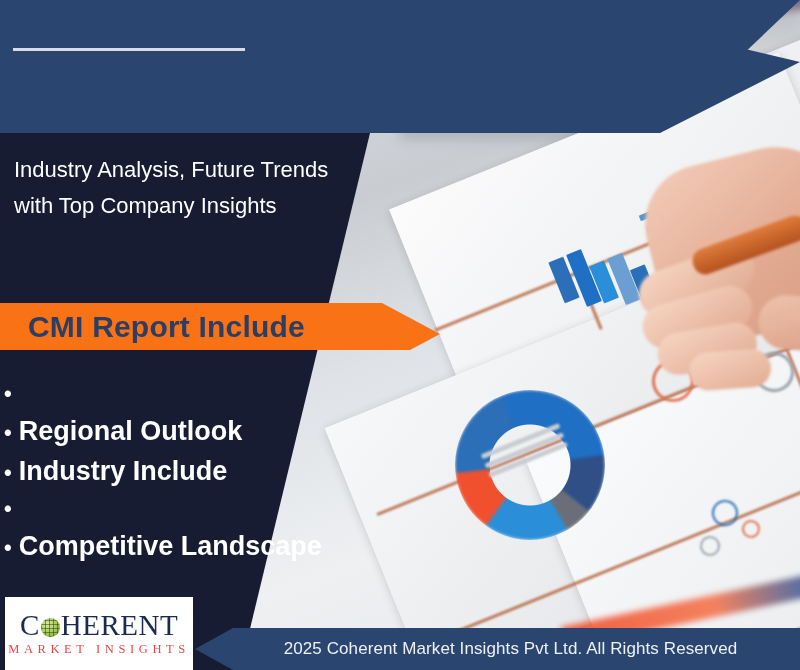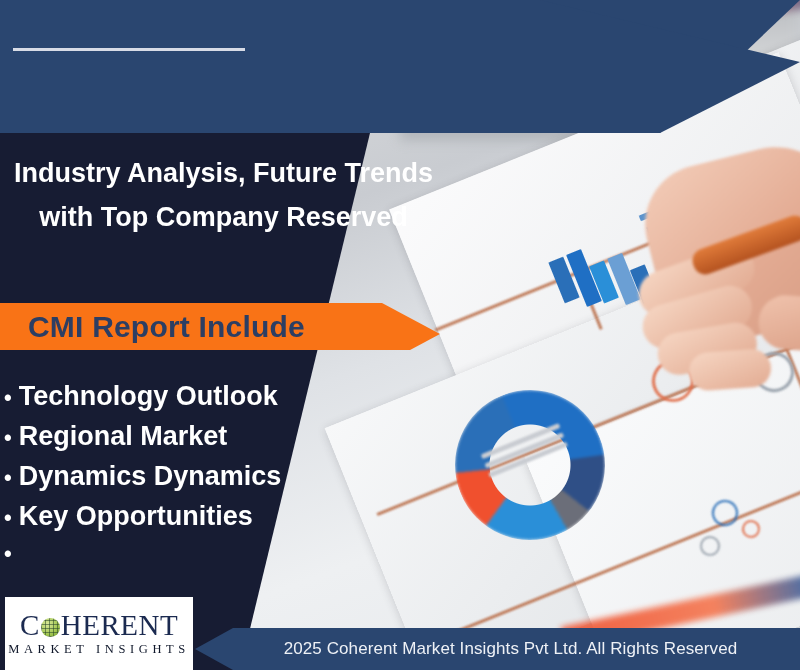--- a/index.html
+++ b/index.html
@@ -110,22 +110,22 @@
     font-variant:small-caps;font-size:27px;letter-spacing:.6px;line-height:1;
   }
   .latest-rule{position:absolute;left:13px;top:48px;width:232px;height:3px;background:#d8dce6;}
 
   .title{
     position:absolute;left:16px;top:68px;color:#ffffff;font-weight:bold;
     font-size:40px;letter-spacing:-.3px;line-height:1;white-space:nowrap;
   }
 
   .subtitle{
-    position:absolute;left:14px;top:152px;color:#ffffff;font-weight:bold;
-    font-size:27px;line-height:1.62;white-space:nowrap;text-align:center;
+    position:absolute;left:14px;top:152px;color:#ffffff;font-weight:normal;
+    font-size:22px;line-height:1.62;white-space:nowrap;
   }
 
   .arrow-banner{
     position:absolute;left:0px;top:303px;width:440px;height:47px;
     background:#f97316;
     clip-path:polygon(0 0,382px 0,440px 31px,382px 62px,0 62px);
     display:flex;align-items:center;
   }
   .arrow-banner span{
     color:#2c3e63;font-weight:bold;font-size:30px;padding-left:28px;letter-spacing:.2px;
@@ -151,21 +151,21 @@
   .globe{
     display:inline-block;width:19px;height:19px;border-radius:50%;margin:0 1px;
     background:
       repeating-linear-gradient(0deg,rgba(40,70,40,.55) 0 1px,transparent 1px 4px),
       repeating-linear-gradient(90deg,rgba(40,70,40,.55) 0 1px,transparent 1px 4px),
       radial-gradient(circle at 35% 32%,#d9e89a,#9fc44e 60%,#6f9a33);
     position:relative;top:2px;
   }
   .logo-sub{
     font-family:"Liberation Serif","DejaVu Serif",serif;
-    font-size:12.5px;color:#0f172a;letter-spacing:4.6px;line-height:1;margin-top:3px;
+    font-size:12.5px;color:#ef4444;letter-spacing:4.6px;line-height:1;margin-top:3px;
     white-space:nowrap;
   }
 
   .footer-bar{
     position:absolute;left:195px;top:628px;width:605px;height:42px;background:#2a4670;
     clip-path:polygon(38px 0,605px 0,605px 42px,38px 42px,0 21px);
     display:flex;align-items:center;justify-content:center;
   }
   .footer-bar span{
     color:#eef1f6;font-size:17px;letter-spacing:.1px;white-space:nowrap;padding-left:26px;
@@ -234,47 +234,46 @@
 
   <div class="chev-header"></div>
   <div class="chev-point"></div>
   <div class="dark-panel-2"></div>
 
   <div class="latest-rule"></div>
 
 
   <div class="subtitle">
     <div>Industry Analysis, Future Trends</div>
-    <div>with Top Company Reserved</div>
+    <div>with Top Company Insights</div>
   </div>
 
   <div class="arrow-banner">
     <span>CMI Report Include</span>
   </div>
 
   <div class="bullets">
     <ul>
       <li>
         <span class="dot">•</span>
-        <span>Technology Outlook</span>
-      </li>
-      <li>
-        <span class="dot">•</span>
-        <span>Regional Market</span>
-      </li>
-      <li>
-        <span class="dot">•</span>
-        <span>Dynamics Dynamics</span>
-      </li>
-      <li>
-        <span class="dot">•</span>
-        <span>Key Opportunities</span>
-      </li>
-      <li>
-        <span class="dot">•</span>
+      </li>
+      <li>
+        <span class="dot">•</span>
+        <span>Regional Outlook</span>
+      </li>
+      <li>
+        <span class="dot">•</span>
+        <span>Industry Include</span>
+      </li>
+      <li>
+        <span class="dot">•</span>
+      </li>
+      <li>
+        <span class="dot">•</span>
+        <span>Competitive Landscape</span>
       </li>
     </ul>
   </div>
 
   <div class="logo-box">
     <div class="logo-word">
       <span>C</span>
       <span class="globe"></span>
       <span>HERENT</span>
     </div>

